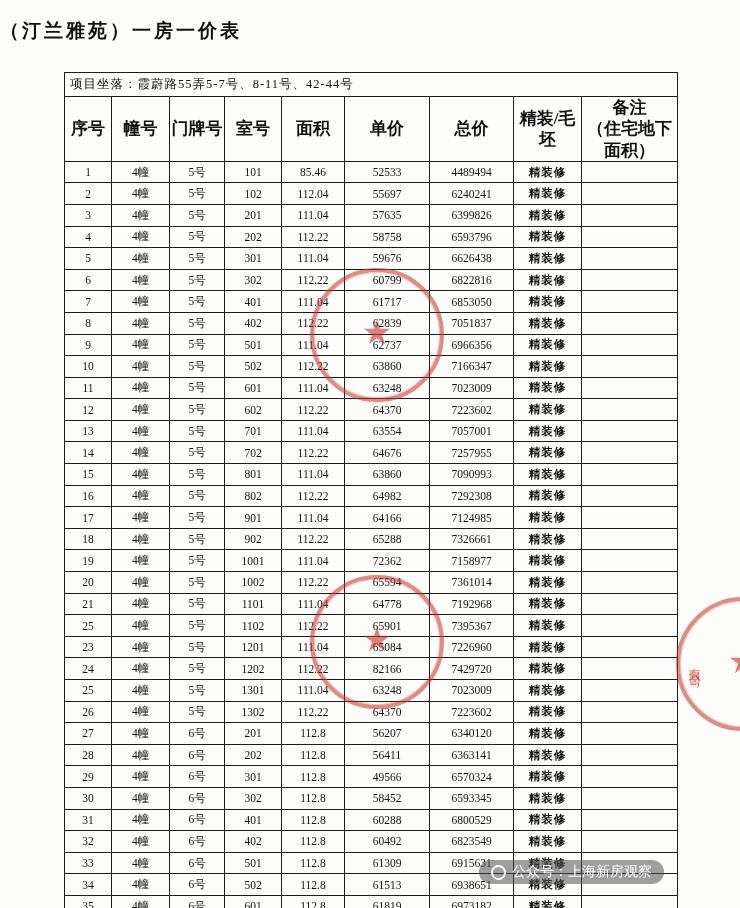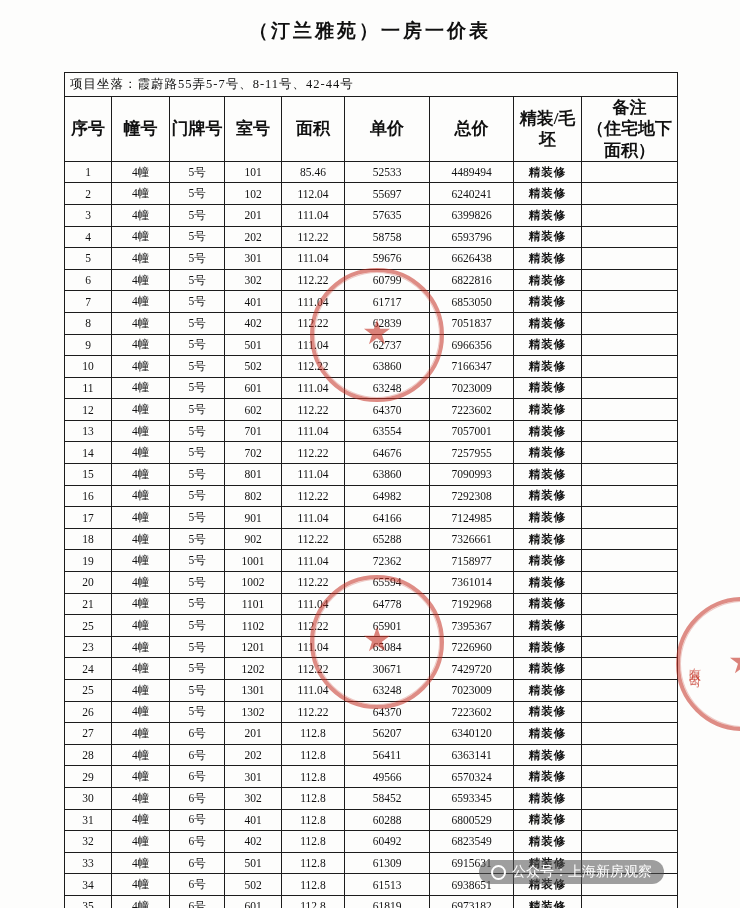--- a/index.html
+++ b/index.html
@@ -6,21 +6,21 @@
   .page{
     position:relative;
     width:740px;height:908px;
     background:#fdfdfc;
     overflow:hidden;
     font-family:"Liberation Serif","DejaVu Serif",serif;
     color:#111;
   }
   .doc-title{
     position:absolute;top:18px;left:0;width:100%;
-    text-align:center;font-size:19px;font-weight:700;letter-spacing:3px;
+    text-align:left;font-size:19px;font-weight:700;letter-spacing:3px;
   }
   table.price-table{
     position:absolute;left:64px;top:72px;width:613px;
     border-collapse:collapse;table-layout:fixed;
     font-size:11.5px;
   }
   table.price-table td,table.price-table th{
     border:1px solid #1c1c1c;
     text-align:center;vertical-align:middle;
     padding:0 1px;overflow:hidden;white-space:nowrap;
@@ -360,21 +360,21 @@
           <td>7226960</td>
           <td class="deco">精装修</td>
           <td></td>
         </tr>
         <tr>
           <td>24</td>
           <td>4幢</td>
           <td>5号</td>
           <td>1202</td>
           <td>112.22</td>
-          <td>30671</td>
+          <td>82166</td>
           <td>7429720</td>
           <td class="deco">精装修</td>
           <td></td>
         </tr>
         <tr>
           <td>25</td>
           <td>4幢</td>
           <td>5号</td>
           <td>1301</td>
           <td>111.04</td>

